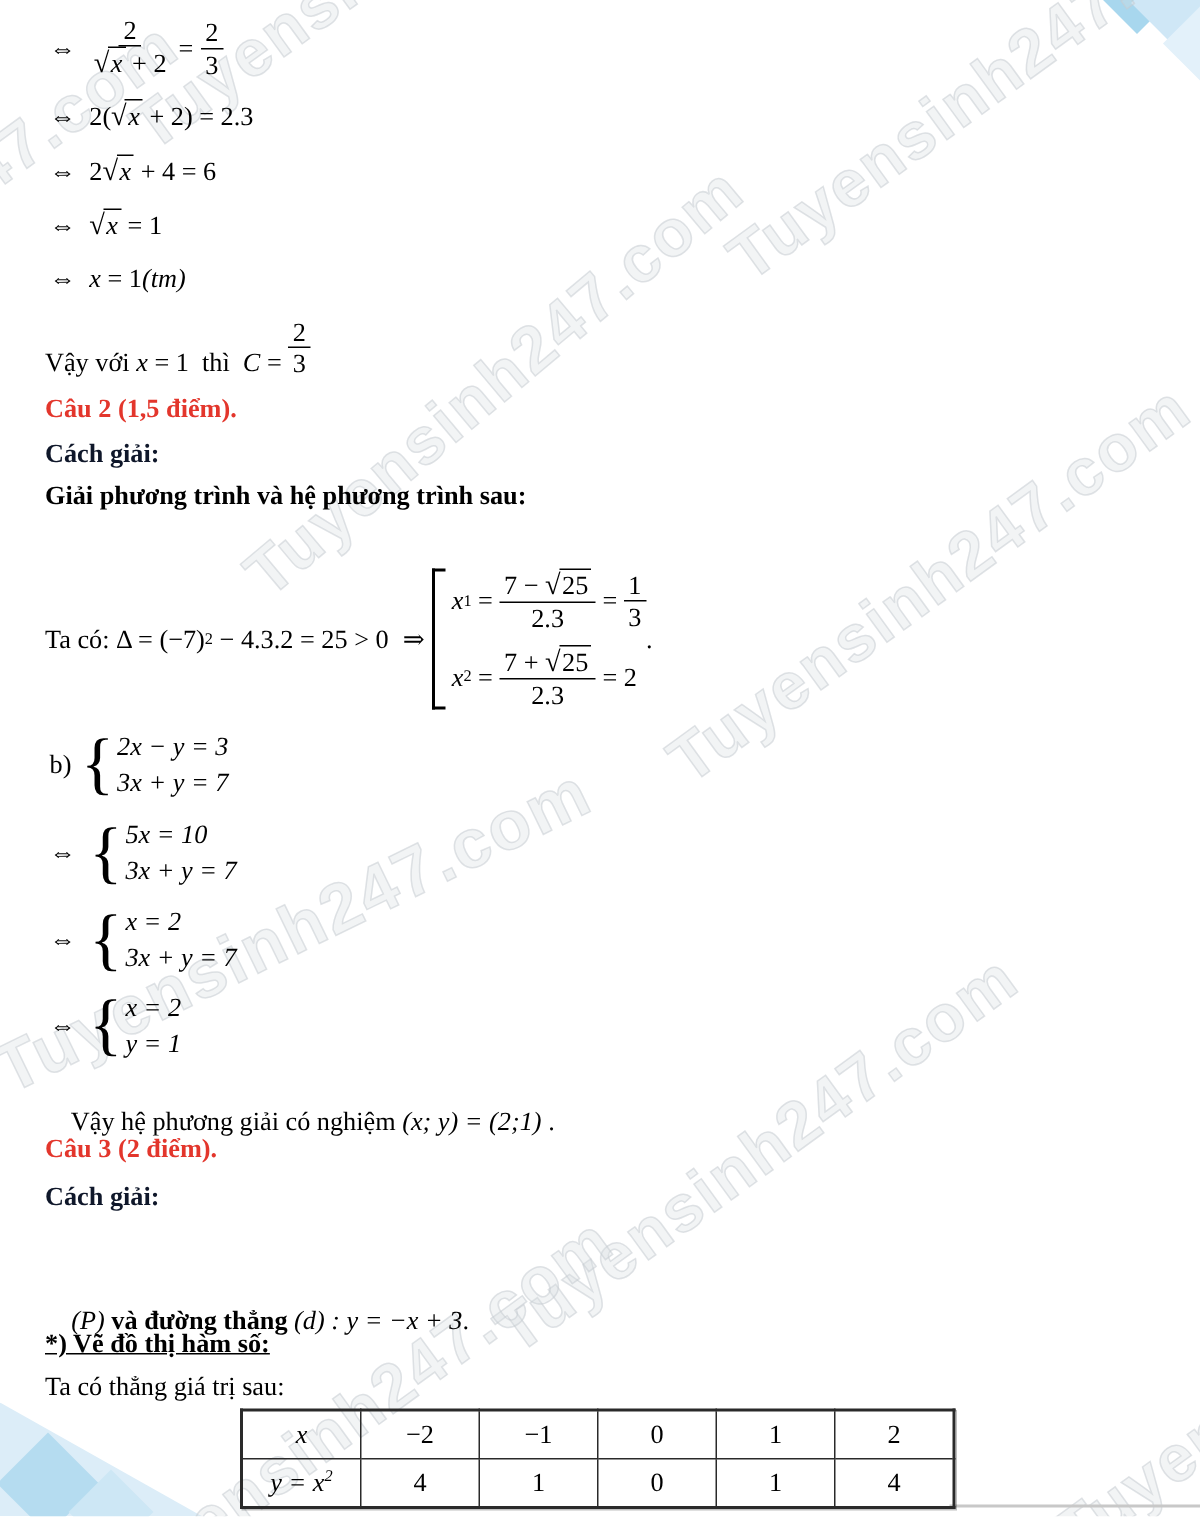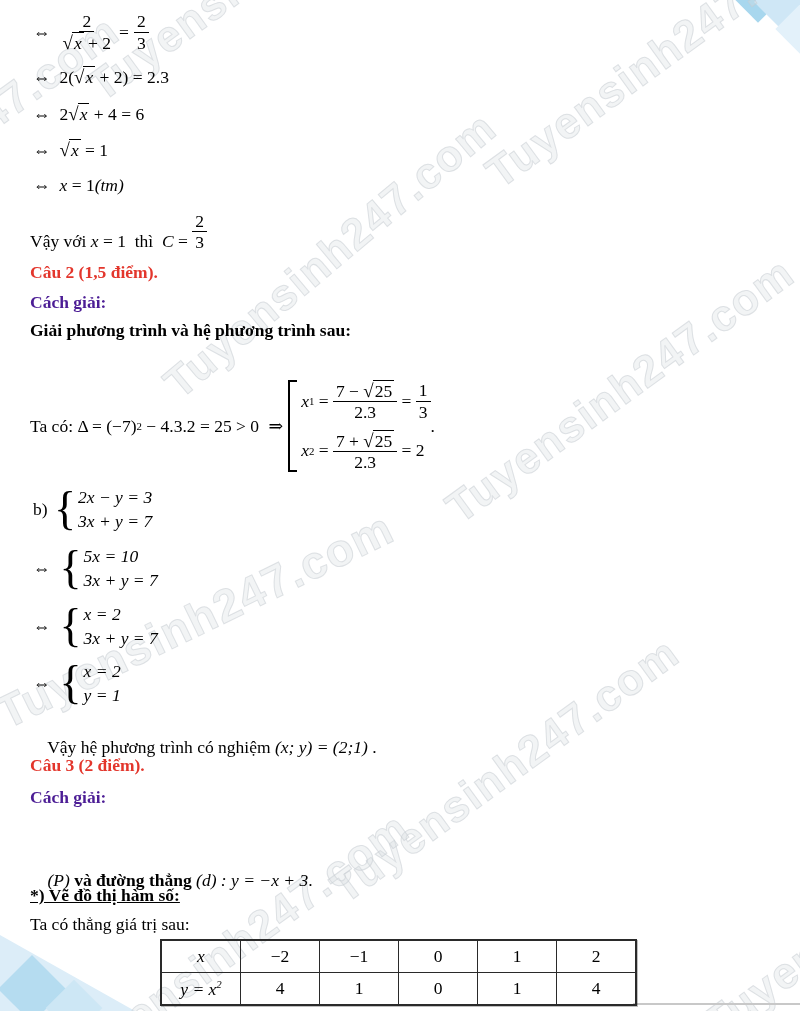--- a/index.html
+++ b/index.html
@@ -15,21 +15,21 @@
   .dia{position:absolute;z-index:0;transform:rotate(45deg);}
   .tri{position:absolute;z-index:0;}
 
   
   .line{position:absolute;z-index:1;white-space:pre;}
   .fx{display:flex;align-items:center;}
   .i{font-style:italic;}
   .b{font-weight:bold;}
   .bi{font-weight:bold;}
   .red{color:#e3362c;}
-  .blue{color:#4c1d95;}
+  .blue{color:#0f172a;}
   sup{font-size:0.62em;}
   sub{font-size:0.62em;}
   .arrow{margin-right:9px;}
   .mx{margin:0 5px;}
 
   
   .frac{display:inline-flex;flex-direction:column;align-items:center;line-height:1.15;vertical-align:middle;}
   .frac .top{border-bottom:1.4px solid #000;padding:0 3px;display:inline-flex;align-items:baseline;white-space:pre;}
   .frac .bot{padding:0 3px;display:inline-flex;align-items:baseline;white-space:pre;}
 
@@ -165,21 +165,21 @@
     <span class="syscol"><span class="i">x = 2</span><span class="i">3x + y = 7</span></span>
   </div>
 
   <div class="line fx" style="left:33px;top:658px;height:50px;">
     <span class="arrow">⇔</span>
     <span class="brace">{</span>
     <span class="syscol"><span class="i">x = 2</span><span class="i">y = 1</span></span>
   </div>
 
   <div class="line" style="left:30px;top:716px;">
-    <span>Vậy hệ phương trình có nghiệm </span><span class="i">(x; y) = (2;1)</span><span> .</span>
+    <span>Vậy hệ phương giải có nghiệm </span><span class="i">(x; y) = (2;1)</span><span> .</span>
   </div>
 
   <div class="line b red" style="left:30px;top:755px;">Câu 3 (2 điểm).</div>
   <div class="line b blue" style="left:30px;top:787px;">Cách giải:</div>
 
   <div class="line" style="left:30px;top:849px;">
     <span class="i">(P)</span><span class="bi"> và đường thẳng </span><span class="i">(d) : y = −x + 3</span><span>.</span>
   </div>
 
   <div class="line b" style="left:30px;top:885px;text-decoration:underline;">*) Vẽ đồ thị hàm số:</div>

